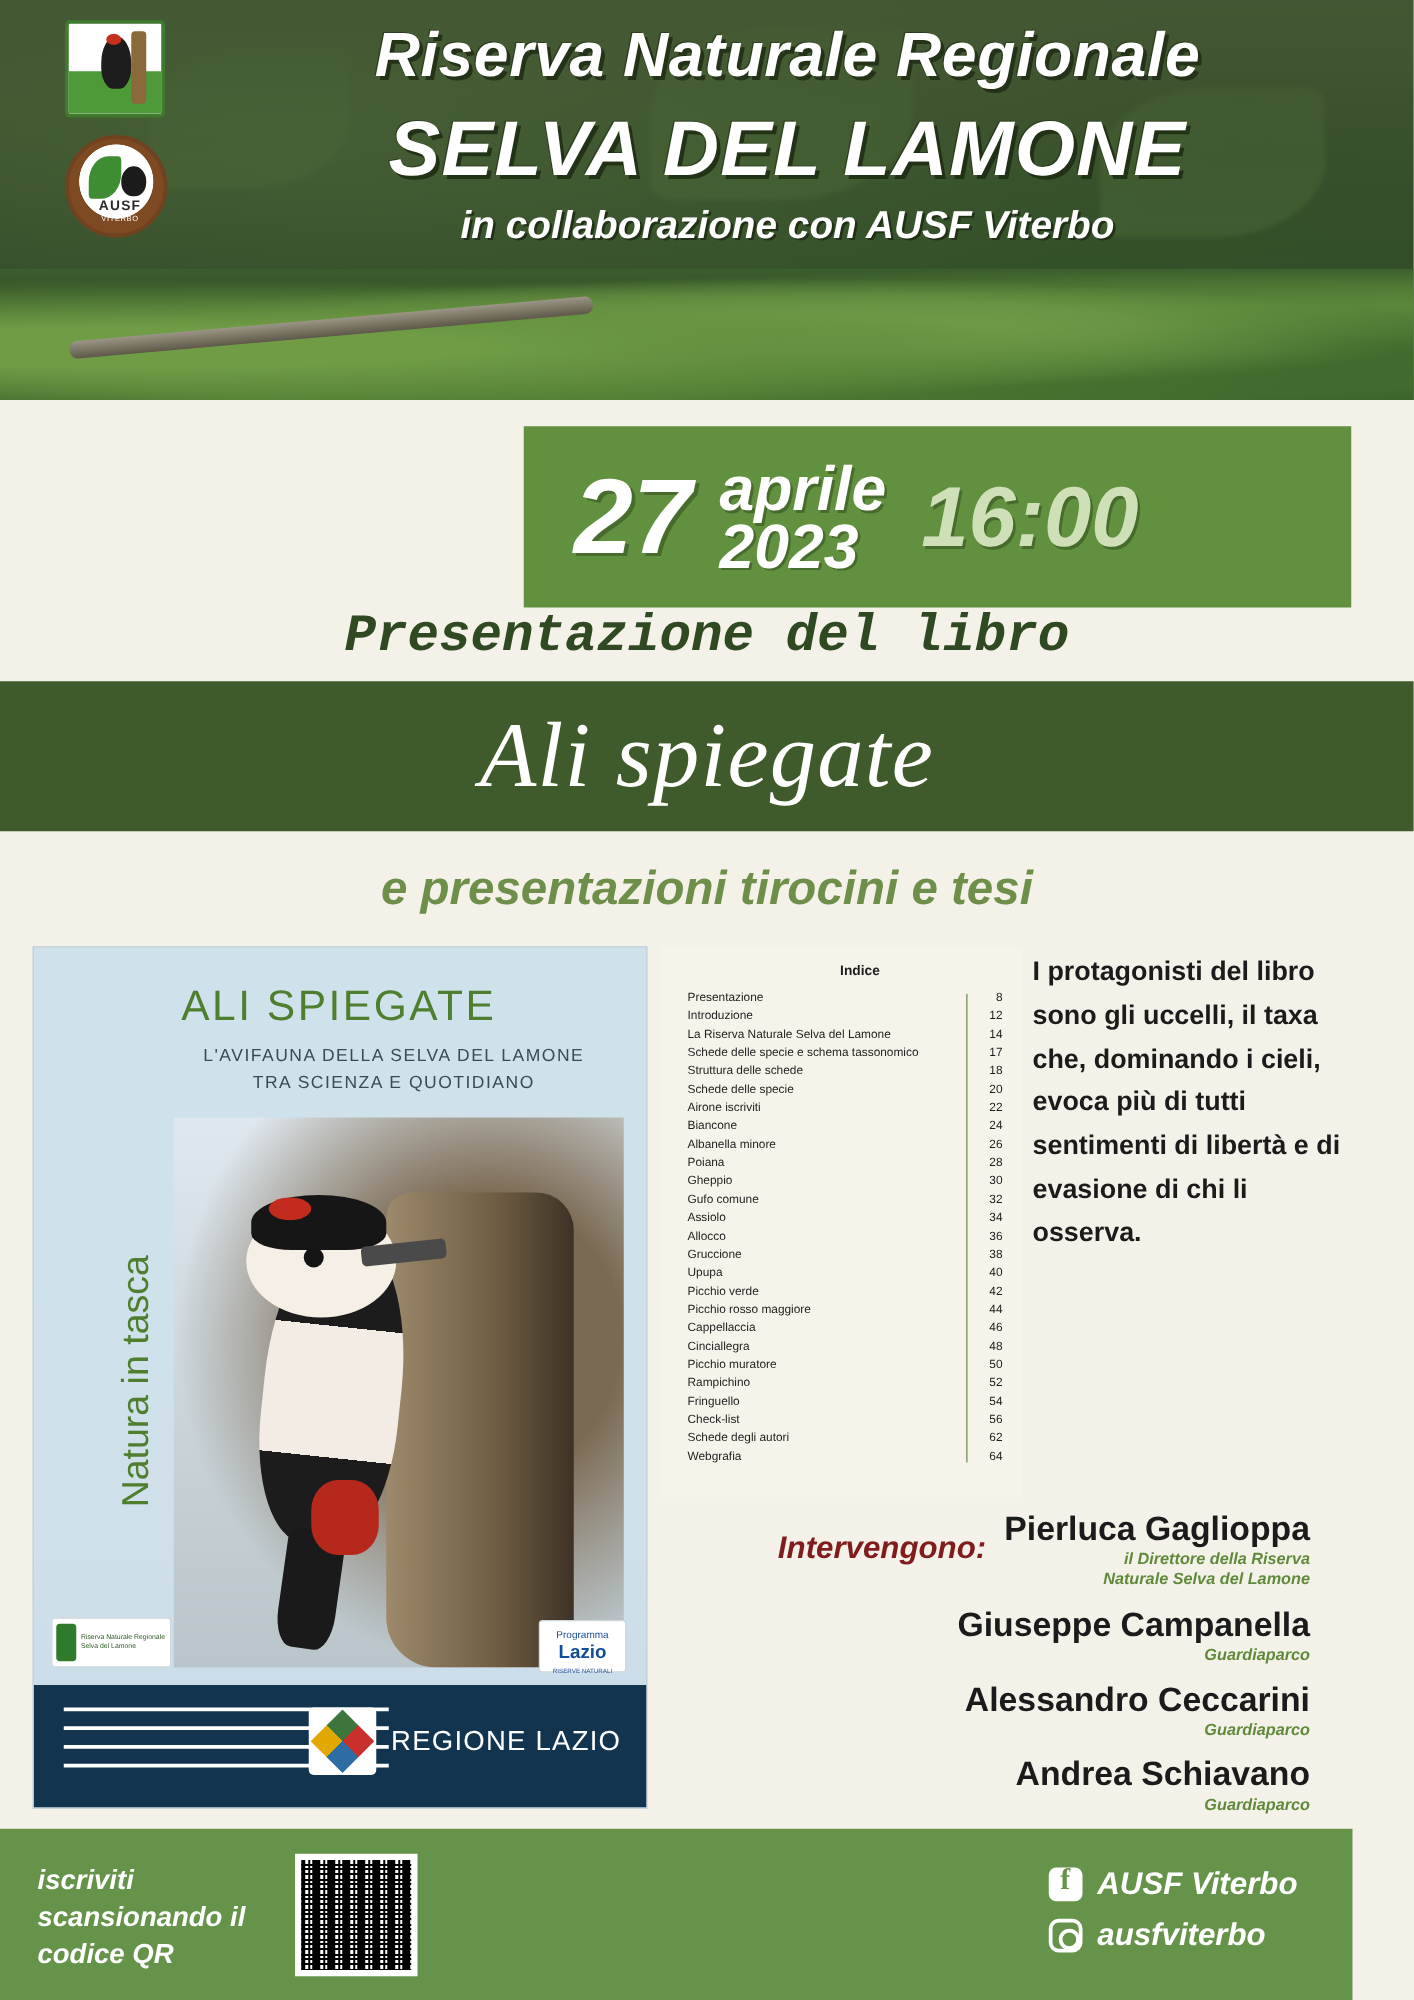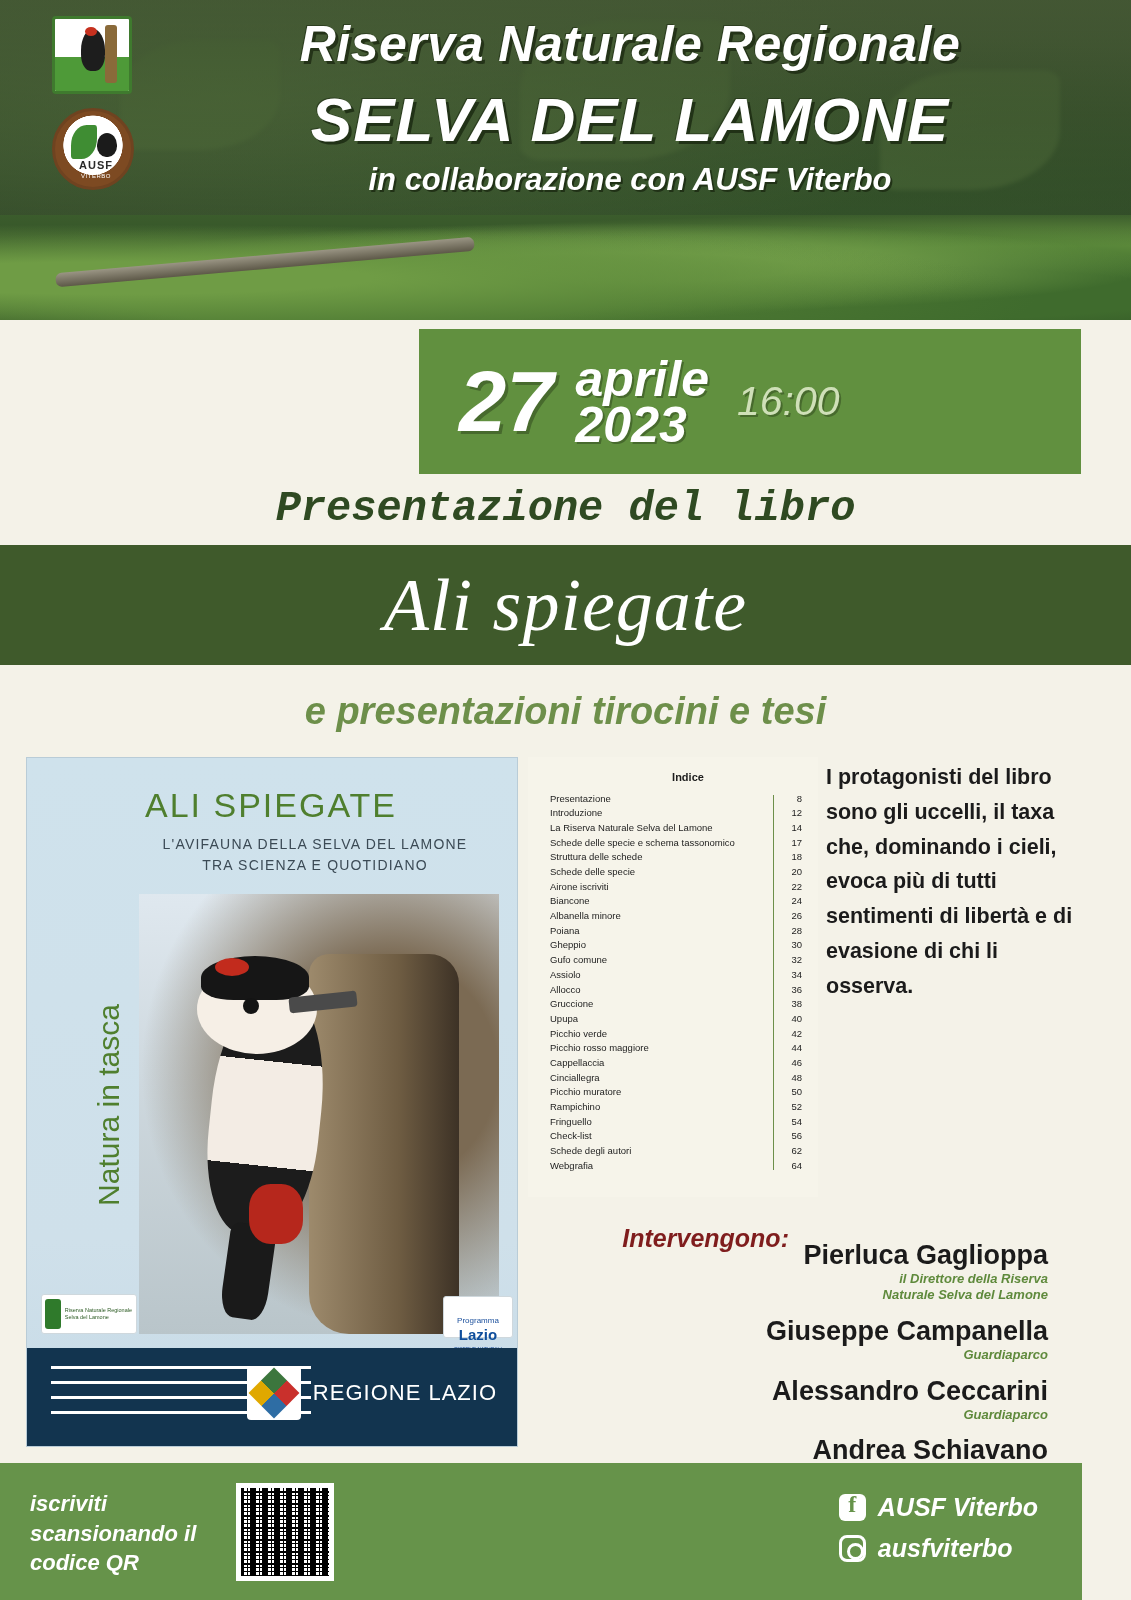--- a/index.html
+++ b/index.html
@@ -110,41 +110,41 @@
     text-shadow: 3px 3px 0 rgba(30,45,20,0.9), -1px -1px 0 rgba(30,45,20,0.6);
   }
   .hdr-line3 {
     font-size: 31px; font-weight: bold; font-style: italic; color: #ffffff;
     margin-top: 10px;
     text-shadow: 2px 2px 0 rgba(30,45,20,0.9);
   }
 
   
   .date-band {
-    position: absolute; left: 419px; top: 329px; width: 662px; height: 145px;
+    position: absolute; left: 419px; top: 341px; width: 662px; height: 145px;
     background: #61903f;
     display: flex; align-items: center;
   }
   .date-day {
     font-size: 85px; font-weight: bold; font-style: italic; color: #ffffff;
     margin-left: 40px; line-height: 1;
     text-shadow: 3px 3px 0 rgba(40,60,25,0.45);
   }
   .date-ym { margin-left: 22px; line-height: 1; }
   .date-month {
     font-size: 50px; font-weight: bold; font-style: italic; color: #ffffff;
     text-shadow: 2px 2px 0 rgba(40,60,25,0.45);
   }
   .date-year {
     font-size: 50px; font-weight: bold; font-style: italic; color: #ffffff;
     margin-top: -4px;
     text-shadow: 2px 2px 0 rgba(40,60,25,0.45);
   }
   .date-time {
-    font-size: 41px; font-weight: normal; font-style: italic; color: #cfe0b8;
+    font-size: 68px; font-weight: bold; font-style: italic; color: #cfe0b8;
     margin-left: 28px; line-height: 1;
     text-shadow: 2px 2px 0 rgba(40,60,25,0.45);
   }
 
   
   .presentazione {
     position: absolute; left: 0; top: 485px; width: 1131px; text-align: center;
     font-size: 42px; font-weight: bold; font-style: italic; color: #2f4a22; font-family: Liberation Mono, monospace;
   }
 
@@ -249,23 +249,23 @@
     width: 54px; height: 54px; background: #ffffff; border-radius: 4px;
     position: relative; overflow: hidden;
   }
   .regione-mark::before {
     content: ""; position: absolute; left: 9px; top: 9px; width: 36px; height: 36px;
     background: conic-gradient(#c9302c 0 25%, #2e6da4 25% 50%, #e0a800 50% 75%, #3c763d 75% 100%);
     transform: rotate(45deg);
   }
   .regione-text { color: #ffffff; font-size: 22px; line-height: 1.1; letter-spacing: 1px; }
   .lazio-badge {
-    position: absolute; right: 4px; bottom: 108px; width: 70px; height: 42px;
+    position: absolute; right: 16px; bottom: 108px; width: 70px; height: 42px;
     background: #ffffff; border: 1px solid #cfd8dd; border-radius: 3px;
-    font-size: 8px; color: #1b4f9c; text-align: center; padding-top: 19px; line-height: 1.2;
+    font-size: 8px; color: #1b4f9c; text-align: center; padding-top: 6px; line-height: 1.2;
   }
   .lazio-badge b { display: block; font-size: 15px; color: #0f4e9c; }
   .riserva-badge {
     position: absolute; left: 14px; bottom: 112px; width: 96px; height: 40px;
     background: #ffffff; border: 1px solid #cfd8dd; border-radius: 3px;
     display: flex; align-items: center; gap: 4px; padding: 3px;
   }
   .riserva-badge .rb-ic { width: 26px; height: 30px; background: #2f7a2b; border-radius: 3px; }
   .riserva-badge .rb-tx { font-size: 5.5px; color: #2b5a22; line-height: 1.25; }
 
@@ -295,21 +295,21 @@
     position: absolute; left: 826px; top: 760px; width: 256px;
     font-size: 21.5px; font-weight: bold; color: #1b1b1b; line-height: 1.62;
   }
 
   
   .speakers { position: absolute; left: 548px; top: 1208px; width: 500px; text-align: right; }
   .sp-label {
     display: inline-block; font-size: 25px; font-weight: bold; font-style: italic;
     color: #7f1d1d; vertical-align: top; margin-right: 10px; margin-top: 16px;
   }
-  .sp-first { display: inline-block; text-align: right; margin-top: 32px; }
+  .sp-first { display: inline-block; text-align: right; }
   .sp-name { font-size: 27px; font-weight: bold; color: #1b1b1b; line-height: 1.12; }
   .sp-role {
     font-size: 13px; font-weight: bold; font-style: italic; color: #5f8a3c;
     line-height: 1.2; margin-top: 1px;
   }
   .sp-block { margin-top: 13px; }
 
   
   .footer {
     position: absolute; left: 0; bottom: 0; width: 1082px; height: 137px;

